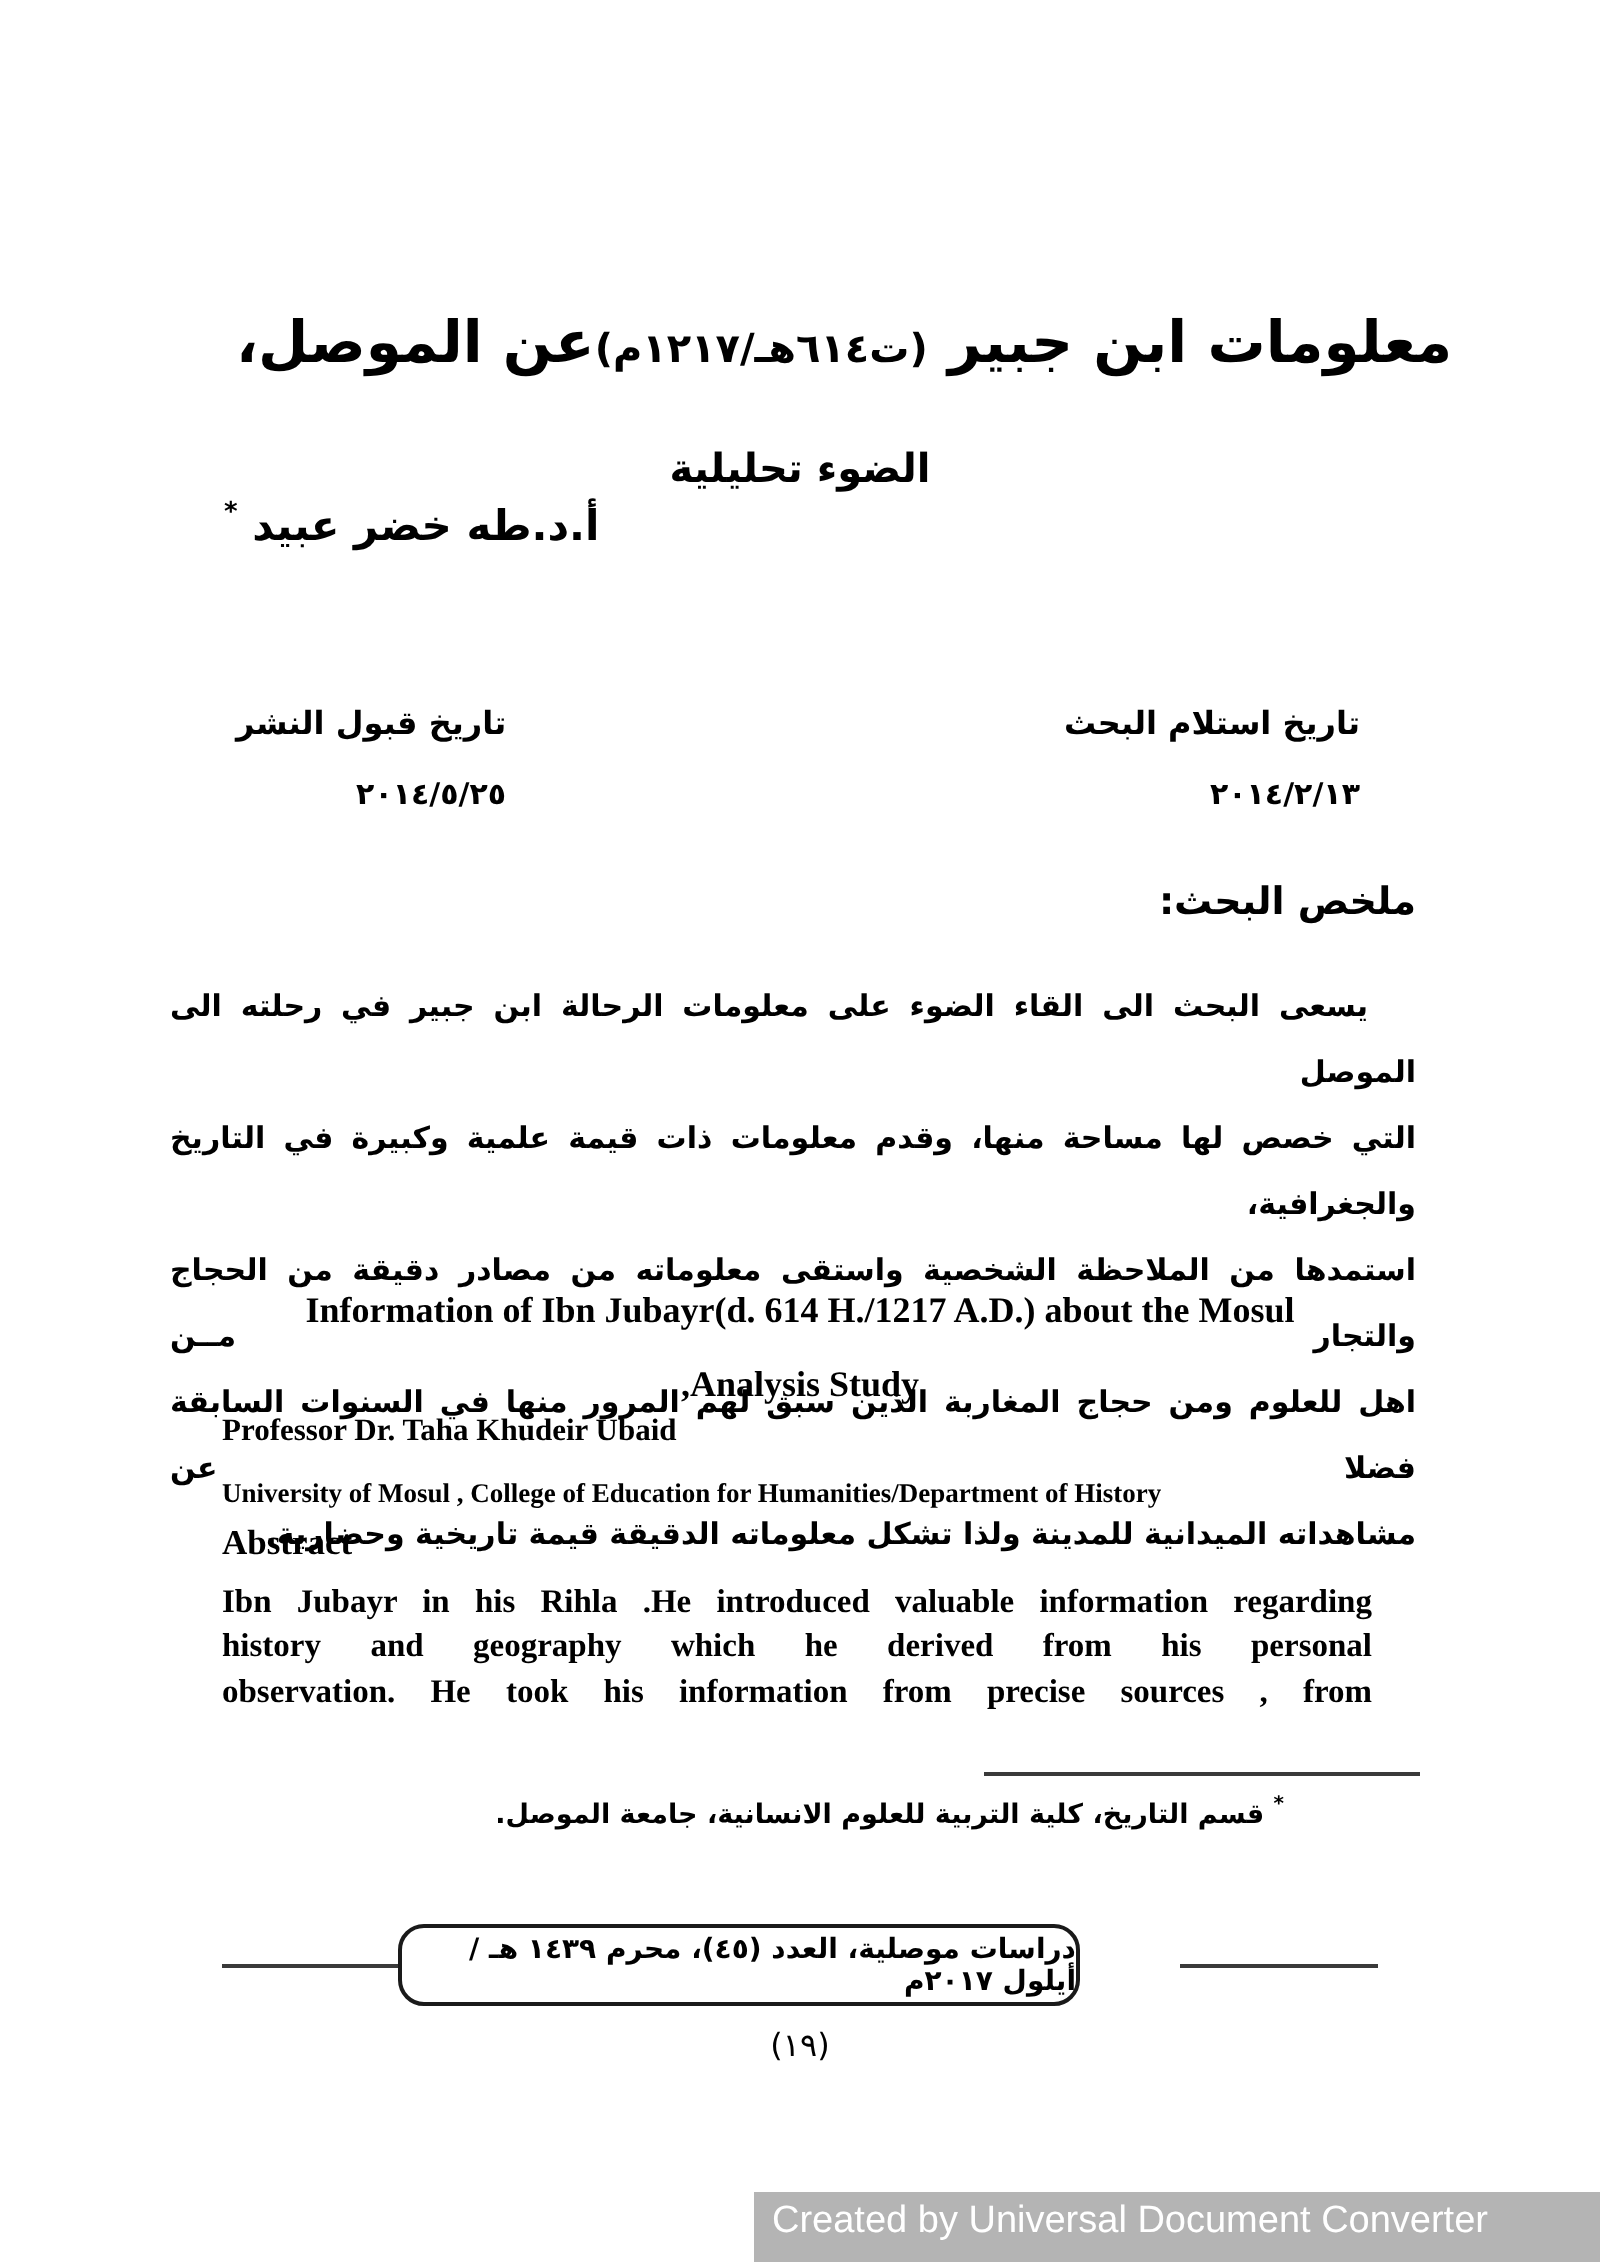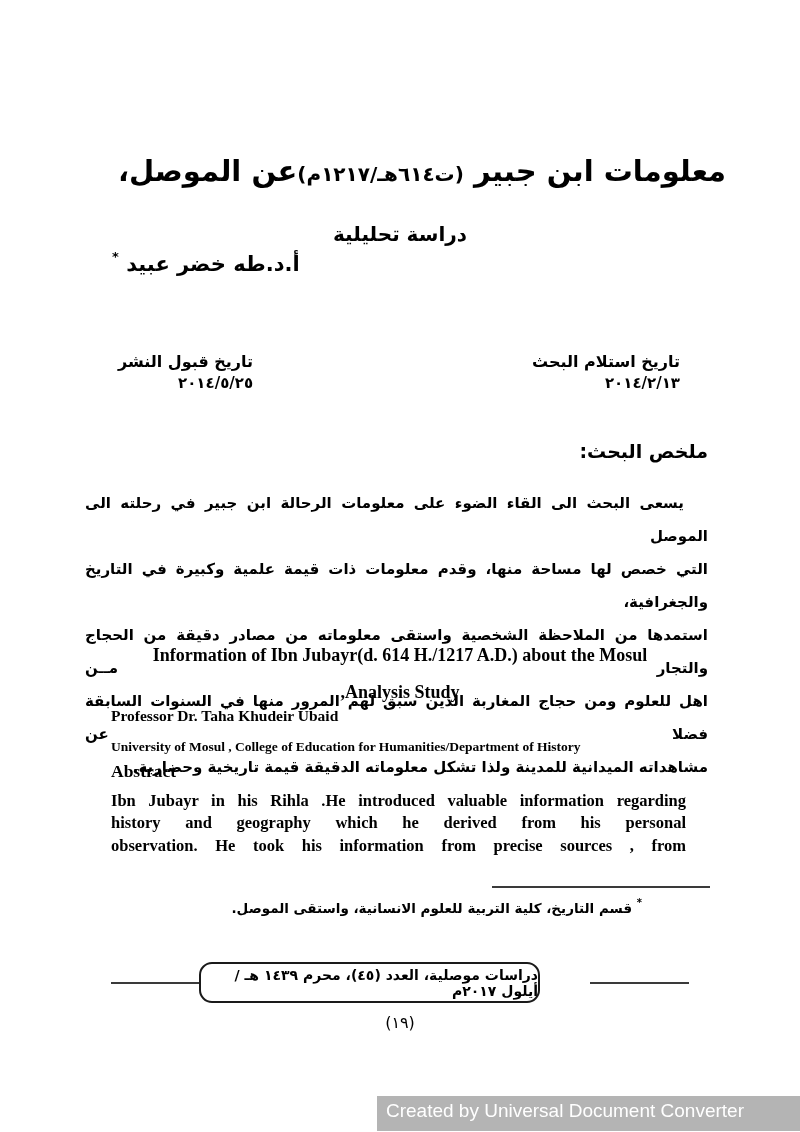--- a/index.html
+++ b/index.html
@@ -27,21 +27,21 @@
 
   .subtitle-ar { top: 222px; font-size: 20px; }
 
   .author-ar { top: 251px; left: 112px; font-size: 21px; }
   .author-ar sup { font-size: 13px; position: relative; top: -2px; }
 
   .date-col { top: 352px; text-align: right; }
   .date-recv { right: 120px; }
   .date-acc  { left: 118px; }
   .date-label { font-size: 16px; font-weight: bold; }
-  .date-value { font-size: 15px; margin-top: 3px; font-weight: bold; text-align: right; }
+  .date-value { font-size: 15px; margin-top: 17px; font-weight: bold; text-align: right; }
 
   .heading-ar { top: 440px; right: 92px; font-size: 19px; }
 
   .abstract-ar {
     top: 487px; left: 85px; right: 92px;
     font-size: 15px; line-height: 33px;
   }
   .abstract-ar .jline { text-align: justify; text-align-last: justify; }
   .abstract-ar .first { text-indent: 24px; }
   .abstract-ar .last  { text-align: right; text-align-last: right; }
@@ -94,21 +94,21 @@
 </head>
 <body>
 
 <div class="page">
 
   <div class="abs center ar title-ar">
     <span>معلومات ابن جبير</span>
     <span class="title-paren">(ت٦١٤هـ/١٢١٧م)</span><span>عن الموصل،</span>
   </div>
 
-  <div class="abs center ar subtitle-ar">دراسة تحليلية</div>
+  <div class="abs center ar subtitle-ar">الضوء تحليلية</div>
 
   <div class="abs ar author-ar">
     <span>أ.د.طه خضر عبيد</span>
     <sup>*</sup>
   </div>
 
   <div class="abs ar date-col date-recv">
     <div class="date-label">تاريخ استلام البحث</div>
     <div class="date-value">٢٠١٤/٢/١٣</div>
   </div>
@@ -136,21 +136,21 @@
 
   <div class="abs en abstract-en">
     <div class="jline">Ibn Jubayr in his Rihla .He introduced valuable information regarding</div>
     <div class="jline">history and geography which he derived from his personal</div>
     <div class="jline">observation. He took his information from precise sources , from</div>
   </div>
 
   <div class="abs footnote-rule"></div>
   <div class="abs ar footnote">
     <sup>*</sup>
-    <span>قسم التاريخ، كلية التربية للعلوم الانسانية، واستقى الموصل.</span>
+    <span>قسم التاريخ، كلية التربية للعلوم الانسانية، جامعة الموصل.</span>
   </div>
 
   <div class="abs footer-line footer-line-left"></div>
   <div class="abs footer-line footer-line-right"></div>
   <div class="abs ar footer-box">
     <span>دراسات موصلية، العدد (٤٥)، محرم ١٤٣٩ هـ / أيلول ٢٠١٧م</span>
   </div>
 
   <div class="abs center page-num">(١٩)</div>
 

